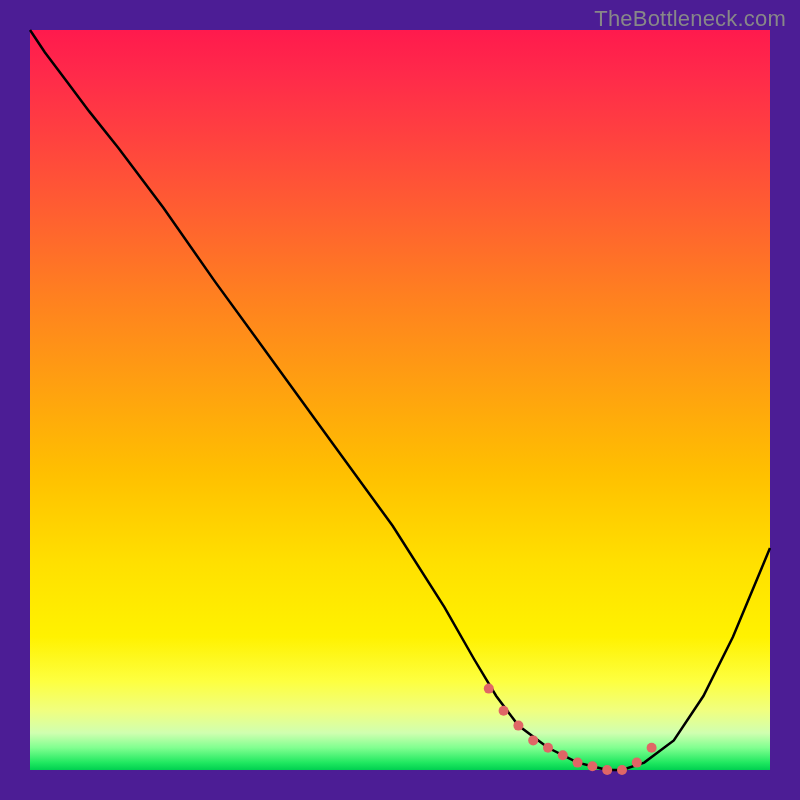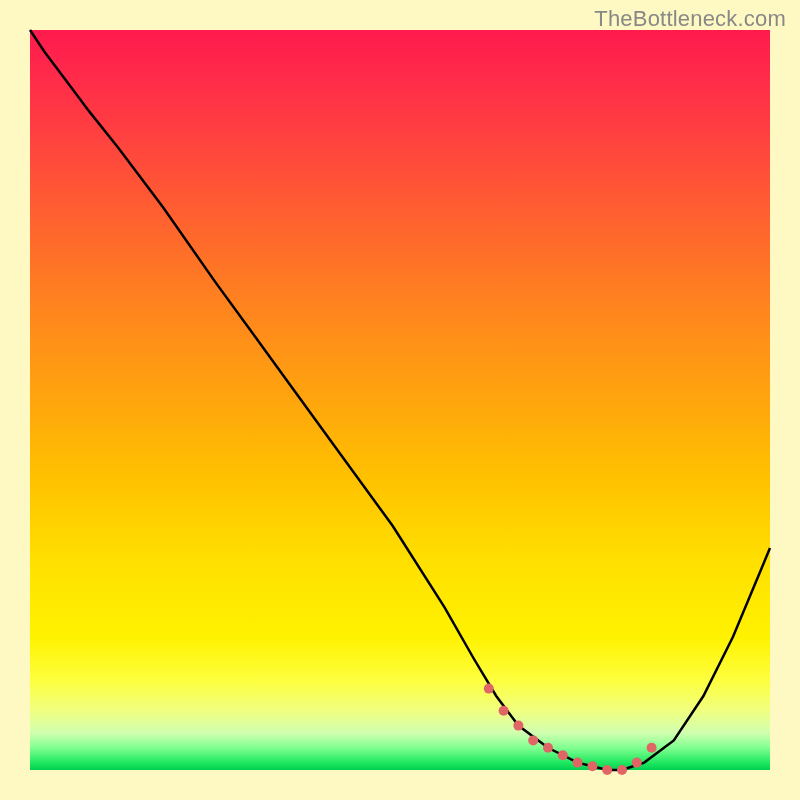--- a/index.html
+++ b/index.html
@@ -8,21 +8,21 @@
     width: 800px;
     height: 800px;
     background: #000;
     overflow: hidden;
     font-family: Arial, Helvetica, sans-serif;
   }
   .frame {
     position: relative;
     width: 800px;
     height: 800px;
-    background: #fef9c3;
+    background: #4c1d95;
   }
   .plot-area {
     position: absolute;
     left: 30px;
     top: 30px;
     width: 740px;
     height: 740px;
     background: linear-gradient(to bottom,
       #ff1a4d 0%,
       #ff2a4a 6%,

